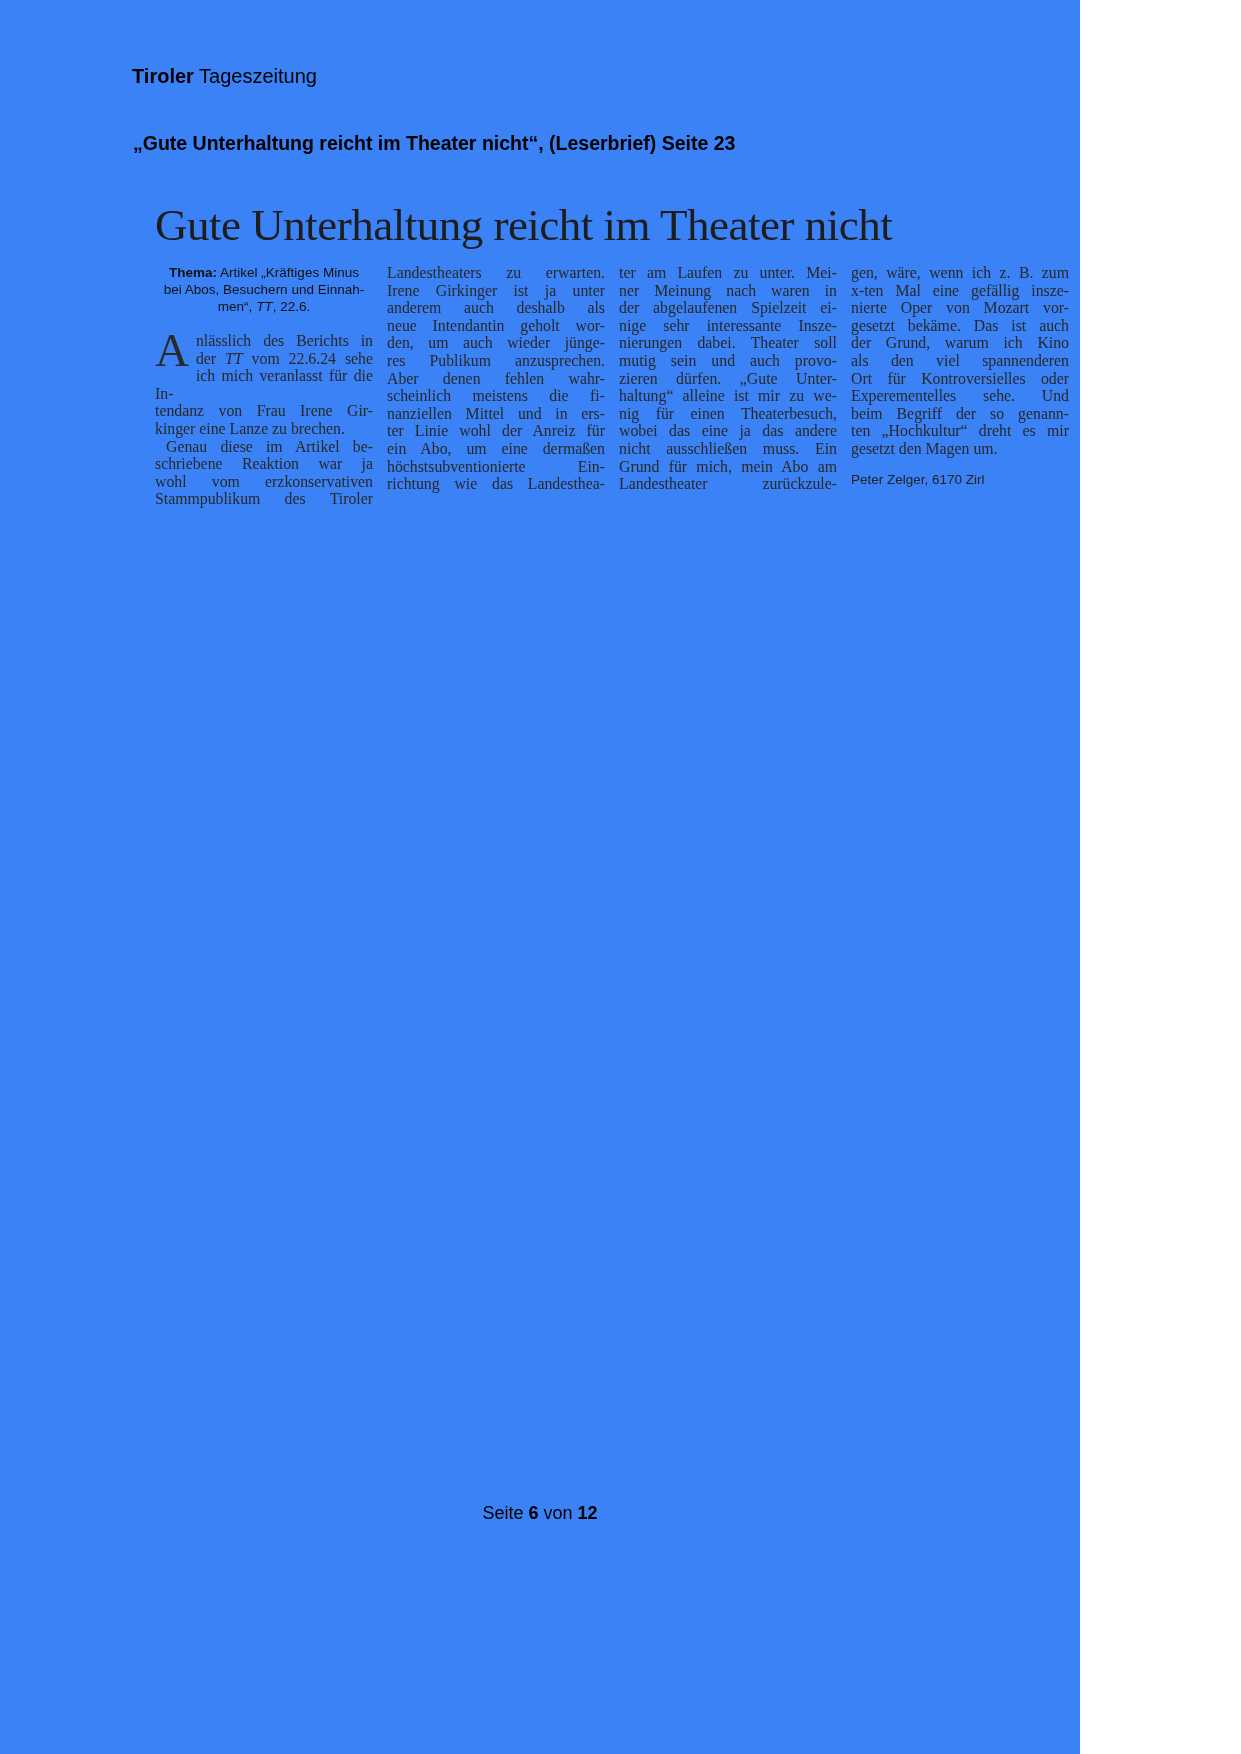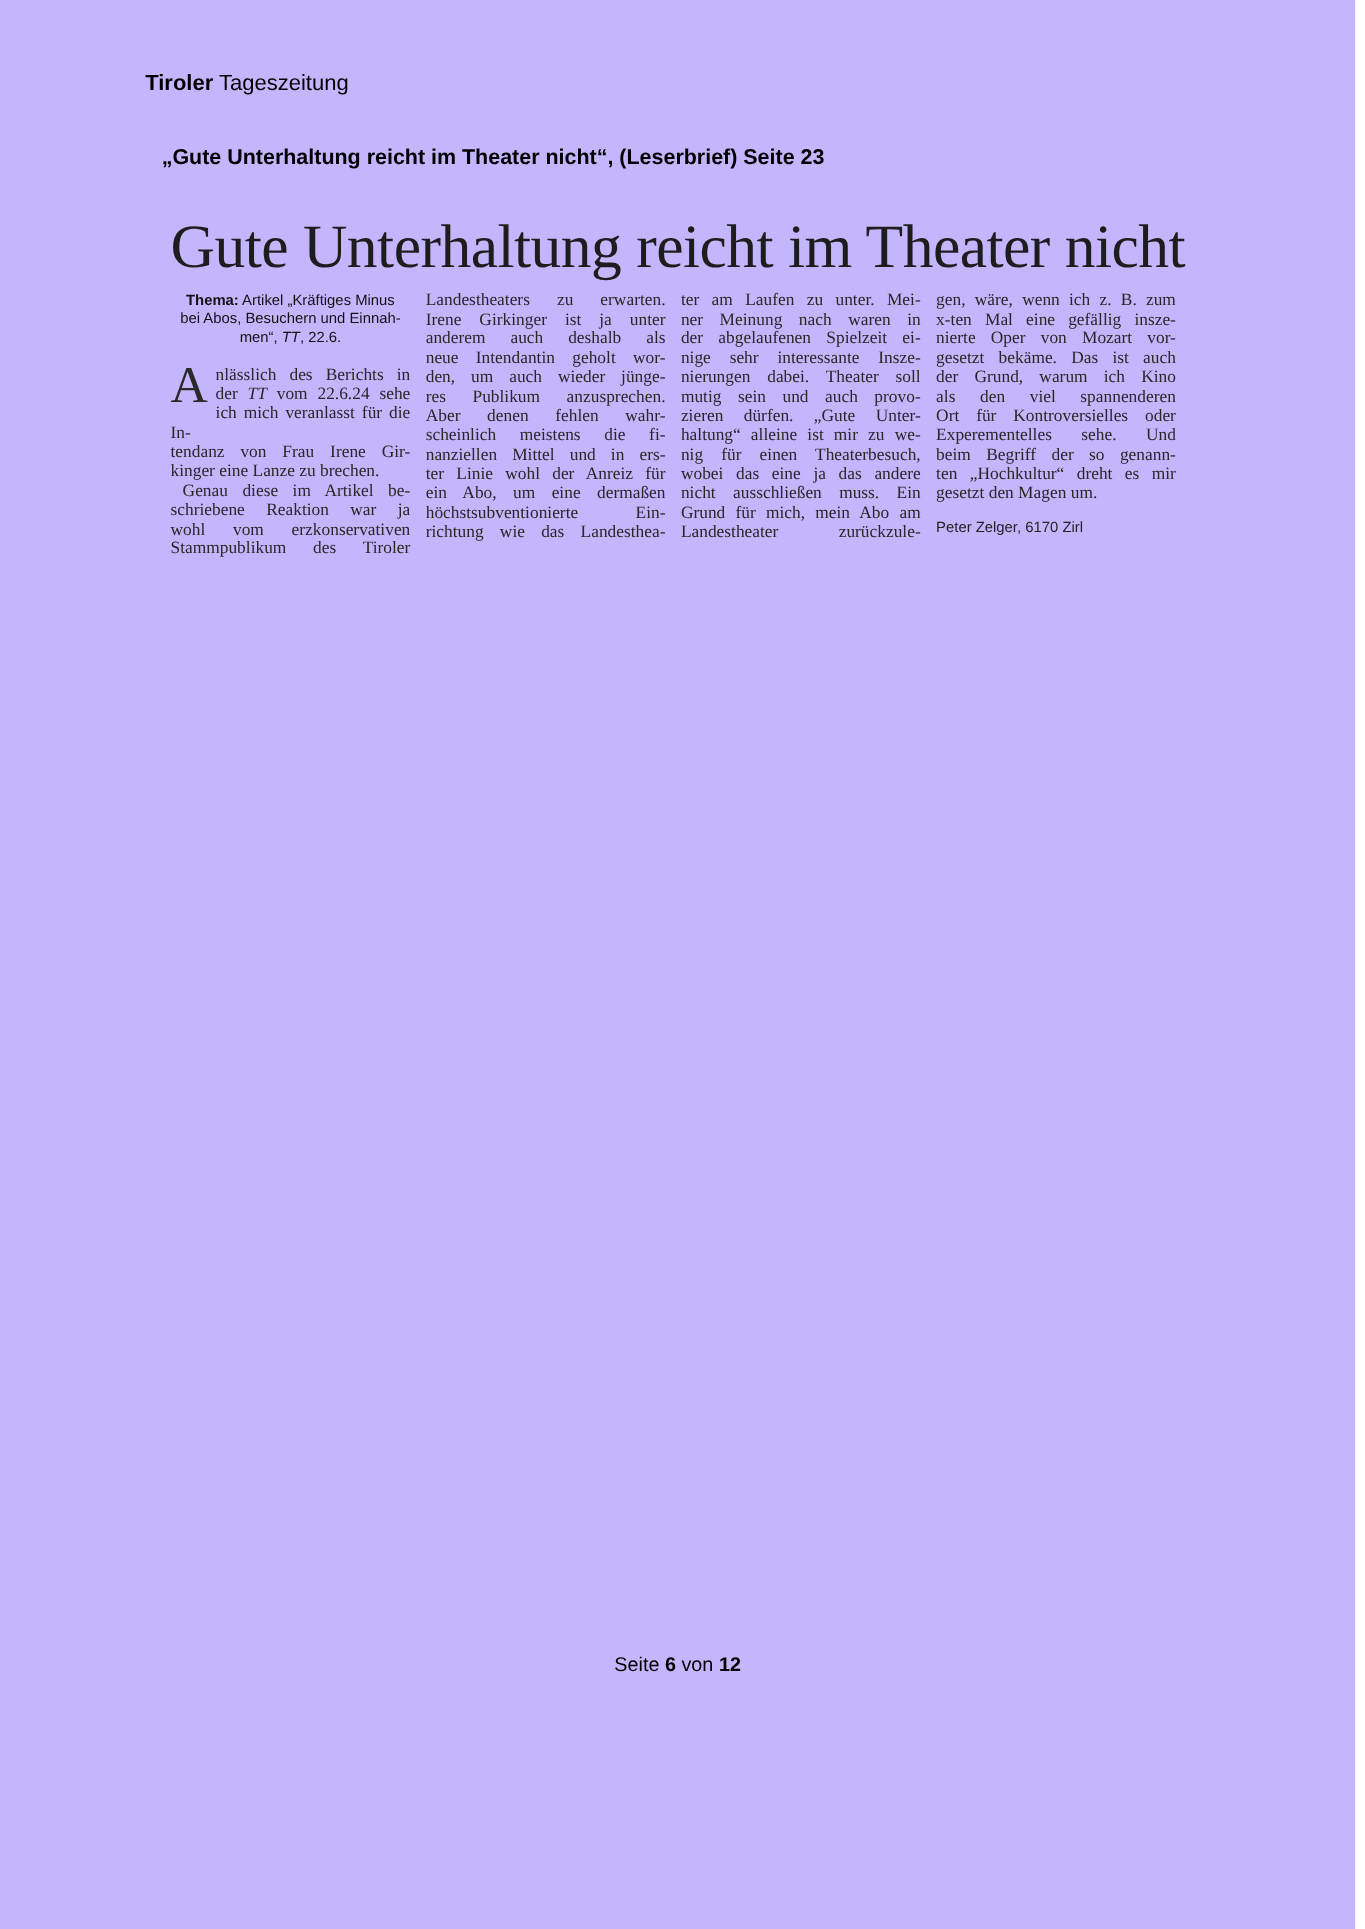--- a/index.html
+++ b/index.html
@@ -1,40 +1,40 @@
 <!DOCTYPE html>
 <html><head>
 <meta charset="utf-8">
 <style>
   html,body{margin:0;padding:0;background:#ffffff;}
   .page{
     position:relative;
-    width:1232px;height:1754px;
-    background:#c4b5fd;
+    width:1080px;height:1754px;
+    background:#3b82f6;
     font-family:"Liberation Sans",sans-serif;
     color:#000;
     overflow:hidden;
   }
   .masthead{
     position:absolute;left:132px;top:64px;
     font-size:20px;line-height:24px;color:#000;
   }
   .masthead .b{font-weight:bold;}
   .summary{
-    position:absolute;left:147px;top:131px;
+    position:absolute;left:133px;top:131px;
     font-size:19.5px;font-weight:bold;line-height:24px;color:#000;margin:0;
   }
   .clip{
     position:absolute;left:155px;top:200px;width:914px;
   }
   .headline{
     margin:0 0 14px 0;
     font-family:"Liberation Serif",serif;
     font-weight:400;
-    font-size:56px;line-height:50px;
+    font-size:45px;line-height:50px;
     letter-spacing:-0.5px;
     color:#1d1d1d;
     white-space:nowrap;
   }
   .cols{display:flex;gap:14px;align-items:flex-start;}
   .col{width:218px;flex:0 0 218px;}
   .thema{
     font-family:"Liberation Sans",sans-serif;
     font-size:13.5px;line-height:17px;color:#121212;
     margin-bottom:17px;

